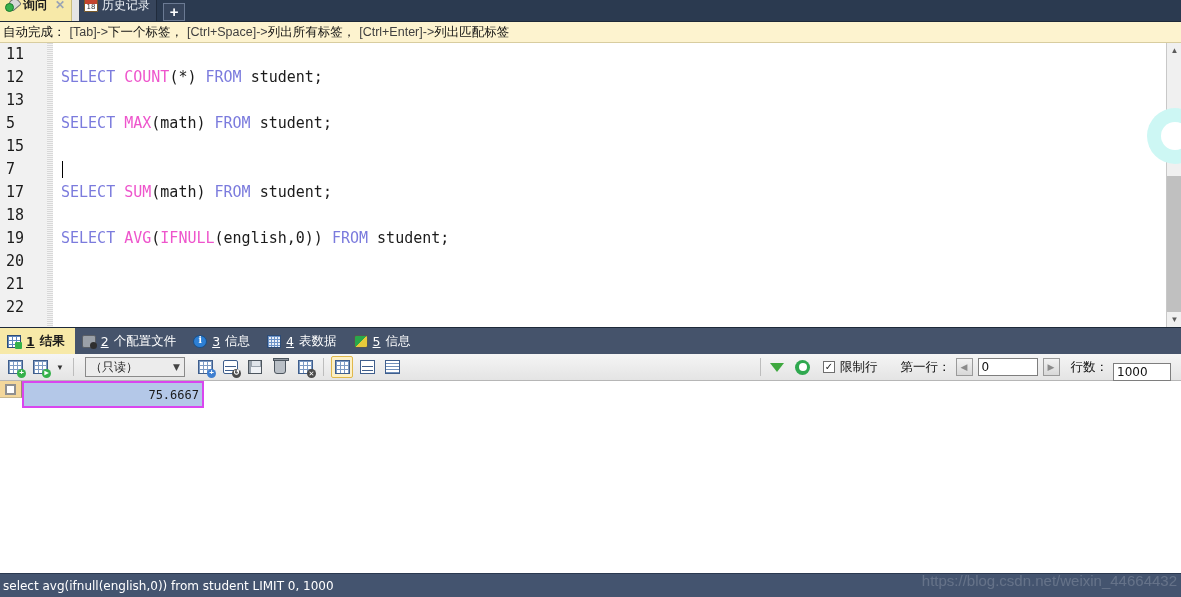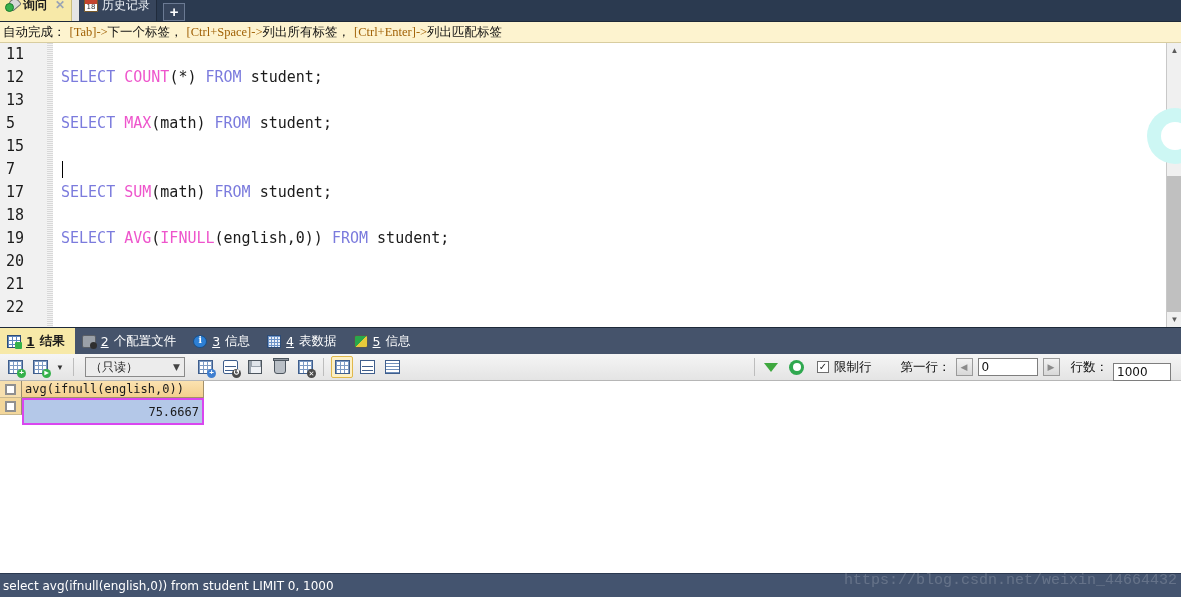--- a/index.html
+++ b/index.html
@@ -127,23 +127,23 @@
     left: 0; top: 22px;
     width: 1181px; height: 21px;
     background: #fdf3cf;
     border-bottom: 1px solid #d8cda0;
     display: flex;
     align-items: center;
     padding-left: 3px;
     font-size: 12.5px;
     color: #111111;
     white-space: nowrap;
-    font-family: Liberation Serif, serif;
-  }
-  .hintbar .k { color: #a16207; }
+    font-family: Liberation Sans, sans-serif;
+  }
+  .hintbar .k { color: #404040; }
 
   
   .editor-wrap {
     position: absolute;
     left: 0; top: 43px;
     width: 1181px; height: 284px;
     background: #ffffff;
     overflow: hidden;
   }
   .gutter {
@@ -560,21 +560,21 @@
     font-family: "DejaVu Sans", sans-serif;
     overflow: hidden;
   }
   .watermark {
     position: absolute;
     right: 4px;
     bottom: 8px;
     font-size: 15px;
     color: rgba(255,255,255,0.18);
     white-space: nowrap;
-    font-family: Liberation Mono, monospace;
+    font-family: Liberation Sans, sans-serif;
     pointer-events: none;
   }
   .bottom-fill {
     position: absolute;
     left: 0; top: 573px;
     width: 1181px; height: 24px;
     background: #44546f;
   }
 </style>
 </head>
@@ -707,37 +707,31 @@
     <div class="tb-btn">
         <span class="mini-text"></span>
       </div>
 
     <div class="tb-right">
       <span class="tb-sep"></span>
       <span class="funnel"></span>
       <span class="refresh-ico" style="margin-left:6px"></span>
       <span class="chk" style="margin-left:8px">✓</span>
       <span>限制行</span>
-      <span style="margin-left:24px">第一行：</span>
+      <span style="margin-left:18px">第一行：</span>
       <span class="spin-arrow">◀</span>
       <span class="num-input">0</span>
       <span class="spin-arrow">▶</span>
       <span style="margin-left:6px">行数：</span>
       <span class="num-input wide">1000</span>
     </div>
   </div>
 
   <div class="resultgrid">
     <div class="rg-row">
-      <div class="rg-rowhdr">
-        <span class="rg-box"></span>
-      </div>
-      <div class="rg-colhdr">avg(ifnull(english,0))</div>
-    </div>
-    <div class="rg-row">
       <div class="rg-rowhdr sel">
         <span class="rg-box"></span>
       </div>
       <div class="rg-cell">75.6667</div>
     </div>
   </div>
 
   <div class="bottom-fill"></div>
   <div class="statusbar">
     <span>select avg(ifnull(english,0)) from student LIMIT 0, 1000</span>

